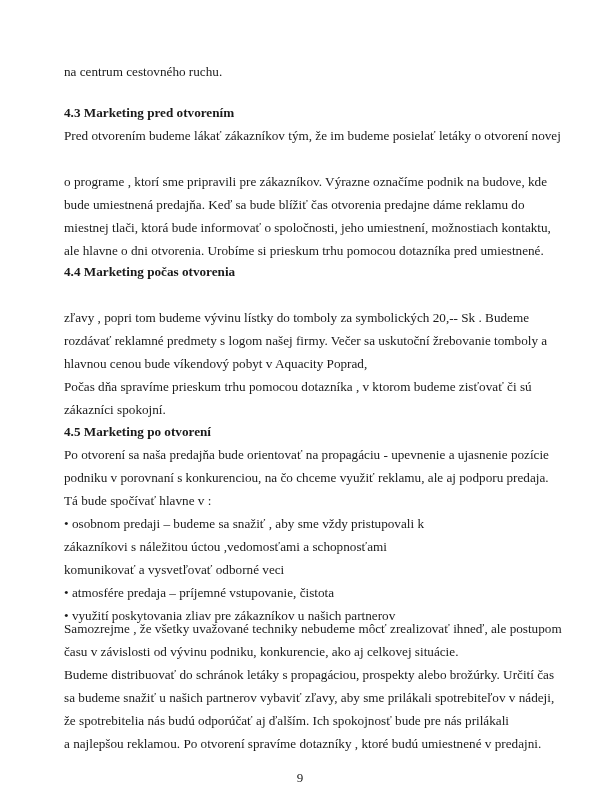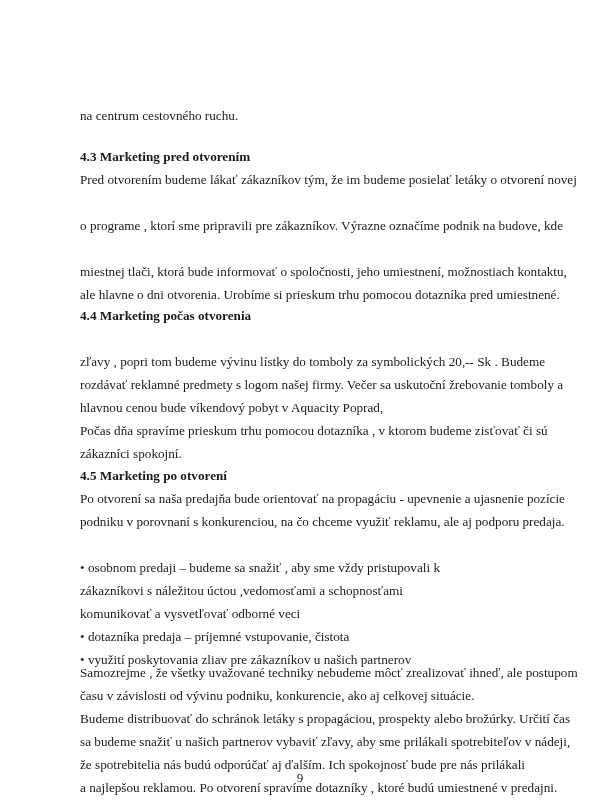--- a/index.html
+++ b/index.html
@@ -1,50 +1,52 @@
 <!DOCTYPE html>
 <html><head>
 <meta charset="utf-8">
 <style>
   html, body { margin: 0; padding: 0; background: #ffffff; }
   body { width: 600px; height: 800px; position: relative; overflow: hidden; }
   .page {
     position: absolute; left: 0; top: 0; width: 600px; height: 800px;
     font-family: "Liberation Serif", serif; color: #1a1a1a; font-size: 13.2px;
   }
-  .line { position: absolute; left: 80px; white-space: nowrap; line-height: 16px; margin-top: 44px; }
+  .line { position: absolute; left: 64px; white-space: nowrap; line-height: 16px; }
   .h { font-weight: bold; }
   .pnum { position: absolute; left: 0; width: 600px; text-align: center; top: 752px; font-size: 13px; }
 </style>
 </head>
 <body>
 
 <div class="page">
   <div class="line" style="top:64px">na centrum cestovného ruchu.</div>
 
   <div class="line h" style="top:105px">4.3 Marketing pred otvorením</div>
   <div class="line" style="top:128px">Pred otvorením budeme lákať zákazníkov tým, že im budeme posielať letáky o otvorení novej</div>
   <div class="line" style="top:174px">o programe , ktorí sme pripravili pre zákazníkov. Výrazne označíme podnik na budove, kde</div>
+  <div class="line" style="top:197px">bude umiestnená predajňa. Keď sa bude blížiť čas otvorenia predajne dáme reklamu do</div>
   <div class="line" style="top:220px">miestnej tlači, ktorá bude informovať o spoločnosti, jeho umiestnení, možnostiach kontaktu,</div>
   <div class="line" style="top:243px">ale hlavne o dni otvorenia. Urobíme si prieskum trhu pomocou dotazníka pred umiestnené.</div>
 
   <div class="line h" style="top:264px">4.4 Marketing počas otvorenia</div>
   <div class="line" style="top:310px">zľavy , popri tom budeme vývinu lístky do tomboly za symbolických 20,-- Sk . Budeme</div>
   <div class="line" style="top:333px">rozdávať reklamné predmety s logom našej firmy. Večer sa uskutoční žrebovanie tomboly a</div>
   <div class="line" style="top:356px">hlavnou cenou bude víkendový pobyt v Aquacity Poprad,</div>
   <div class="line" style="top:379px">Počas dňa spravíme prieskum trhu pomocou dotazníka , v ktorom budeme zisťovať či sú</div>
   <div class="line" style="top:402px">zákazníci spokojní.</div>
 
   <div class="line h" style="top:424px">4.5 Marketing po otvorení</div>
   <div class="line" style="top:447px">Po otvorení sa naša predajňa bude orientovať na propagáciu - upevnenie a ujasnenie pozície</div>
   <div class="line" style="top:470px">podniku v porovnaní s konkurenciou, na čo chceme využiť reklamu, ale aj podporu predaja.</div>
+  <div class="line" style="top:493px">Tá bude spočívať hlavne v :</div>
   <div class="line" style="top:516px">• osobnom predaji – budeme sa snažiť , aby sme vždy pristupovali k</div>
   <div class="line" style="top:539px">zákazníkovi s náležitou úctou ,vedomosťami a schopnosťami</div>
   <div class="line" style="top:562px">komunikovať a vysvetľovať odborné veci</div>
-  <div class="line" style="top:585px">• dotazníka predaja – príjemné vstupovanie, čistota</div>
+  <div class="line" style="top:585px">• atmosfére predaja – príjemné vstupovanie, čistota</div>
   <div class="line" style="top:608px">• využití poskytovania zliav pre zákazníkov u našich partnerov</div>
 
   <div class="line" style="top: 644px;">času v závislosti od vývinu podniku, konkurencie, ako aj celkovej situácie.</div>
   <div class="line" style="top: 621px;">Samozrejme , že všetky uvažované techniky nebudeme môcť zrealizovať ihneď, ale postupom</div>
   <div class="line" style="top: 667px;">Budeme distribuovať do schránok letáky s propagáciou, prospekty alebo brožúrky. Určití čas</div>
   <div class="line" style="top: 690px;">sa budeme snažiť u našich partnerov vybaviť zľavy, aby sme prilákali spotrebiteľov v nádeji,</div>
   <div class="line" style="top: 713px;">že spotrebitelia nás budú odporúčať aj ďalším. Ich spokojnosť bude pre nás prilákali</div>
   <div class="line" style="top: 736px;">a najlepšou reklamou. Po otvorení spravíme dotazníky , ktoré budú umiestnené v predajni.</div>
 
   <div class="pnum" style="top: 770px;">9</div>

